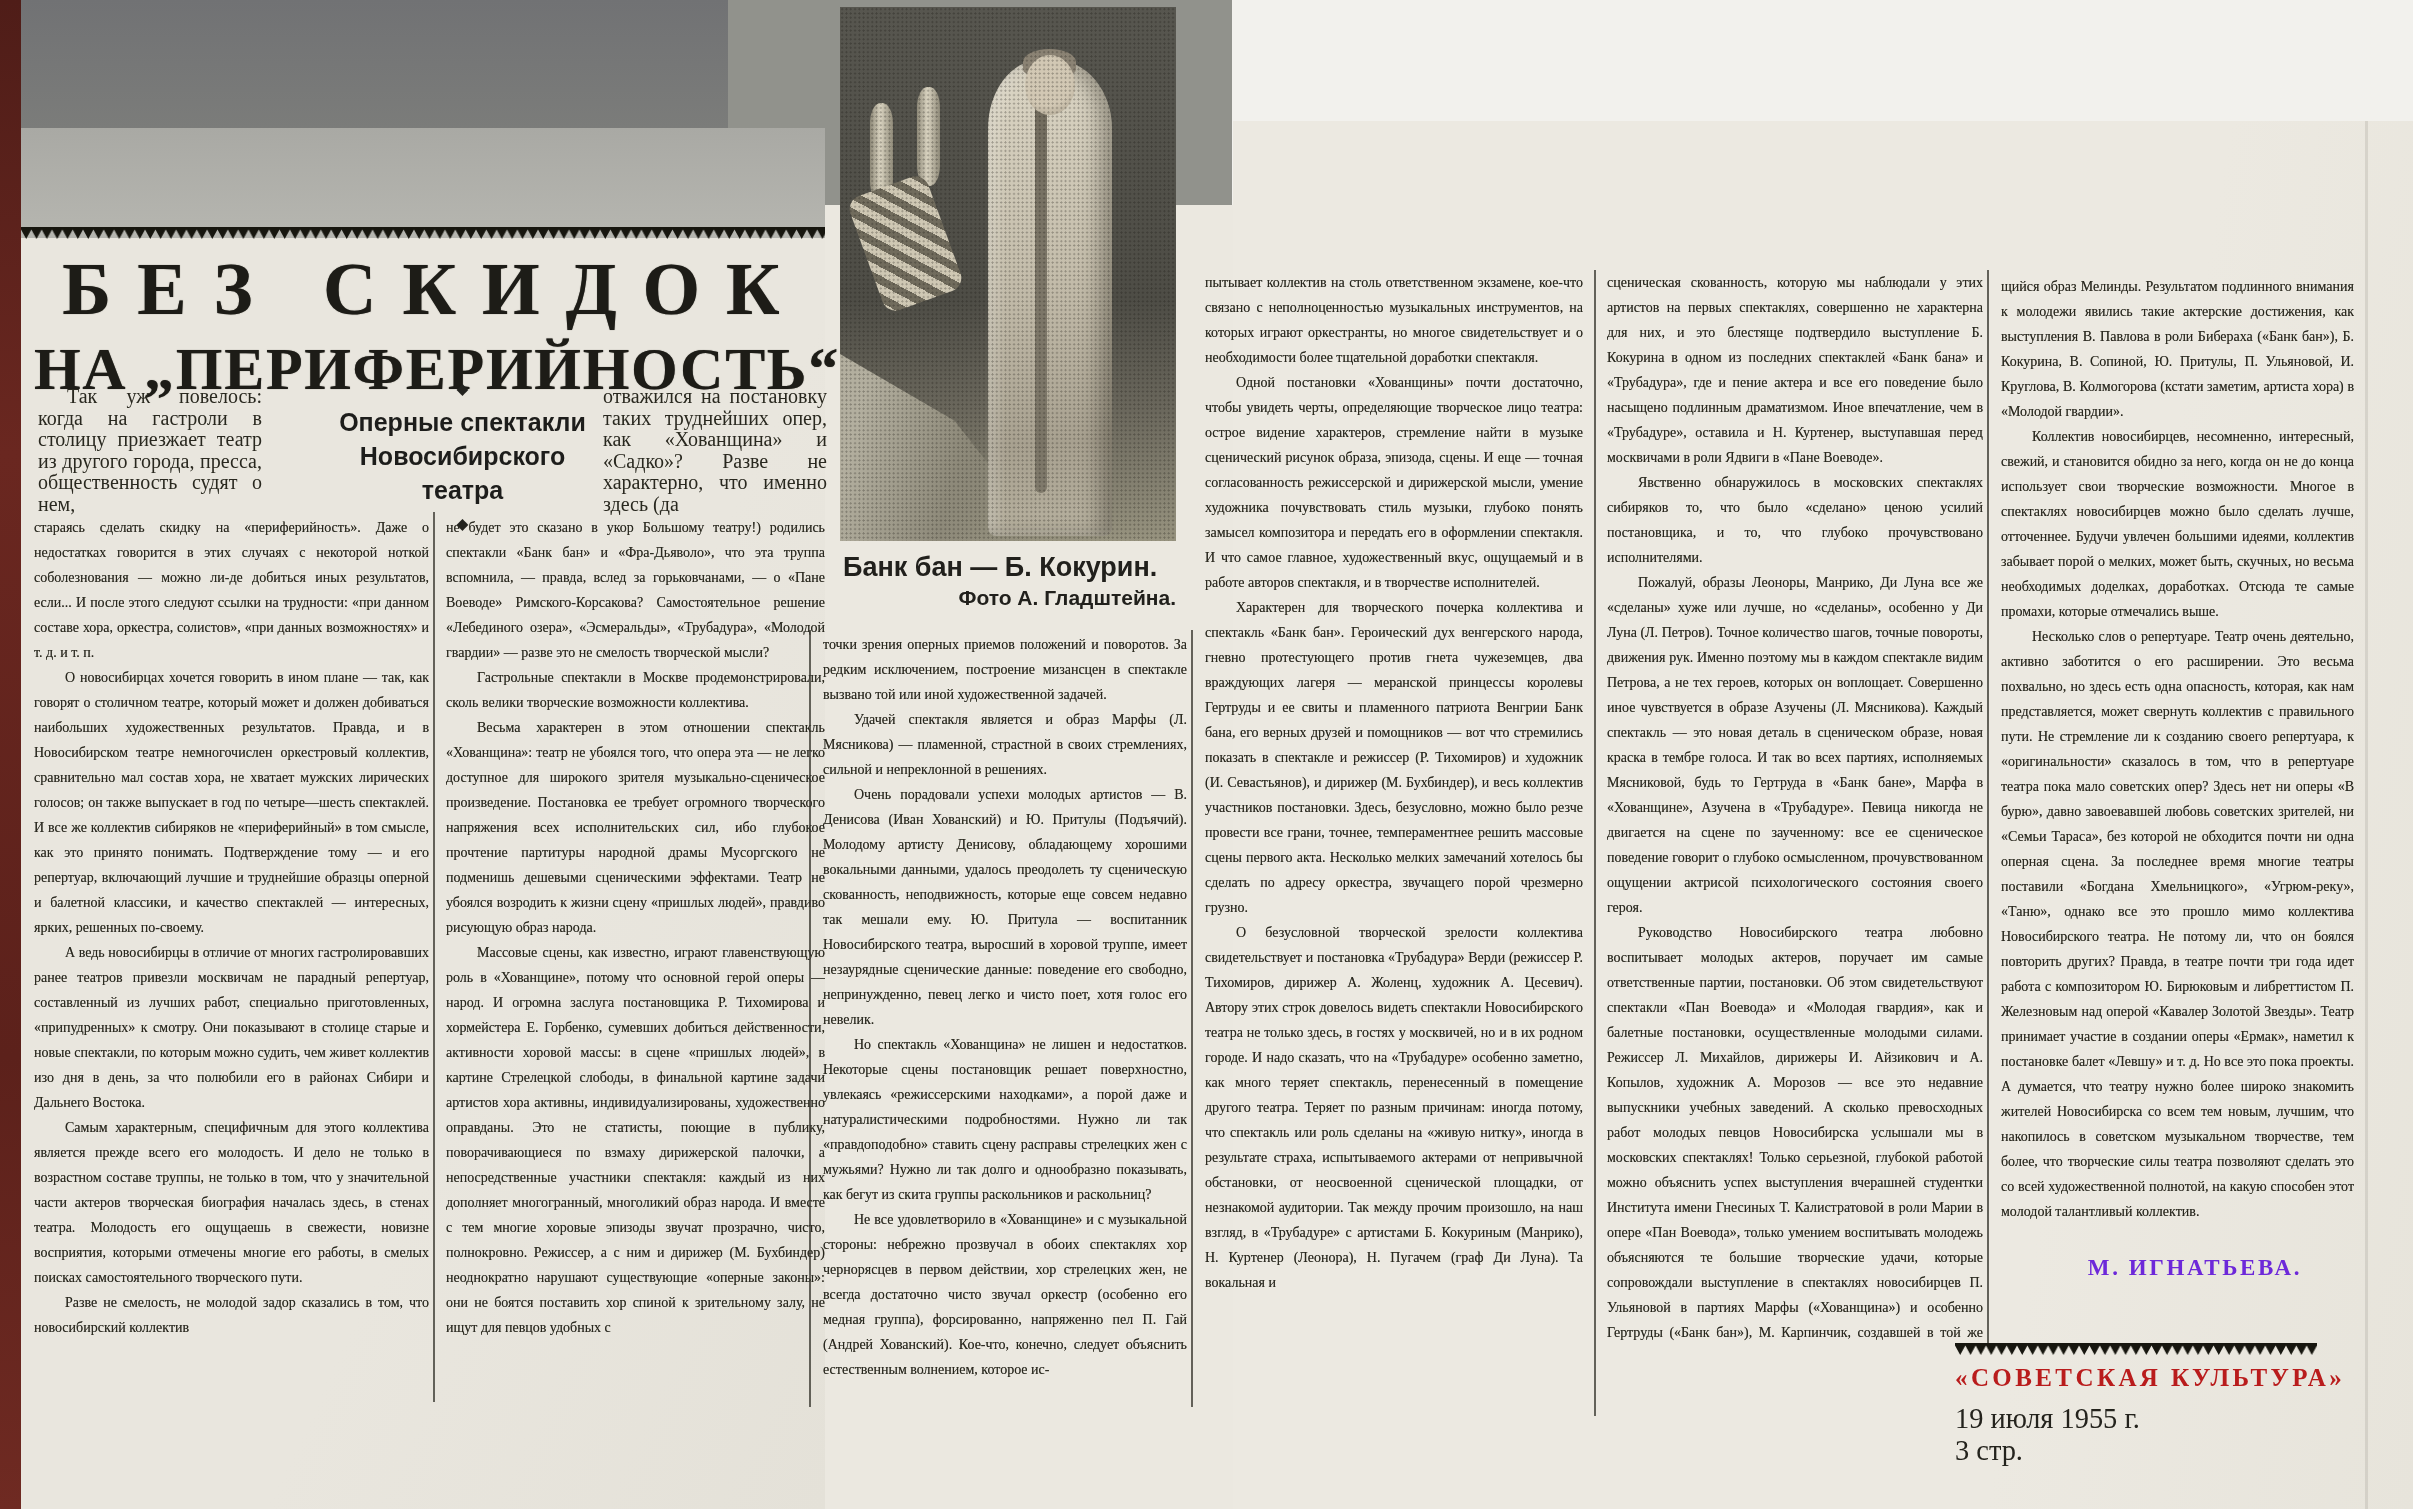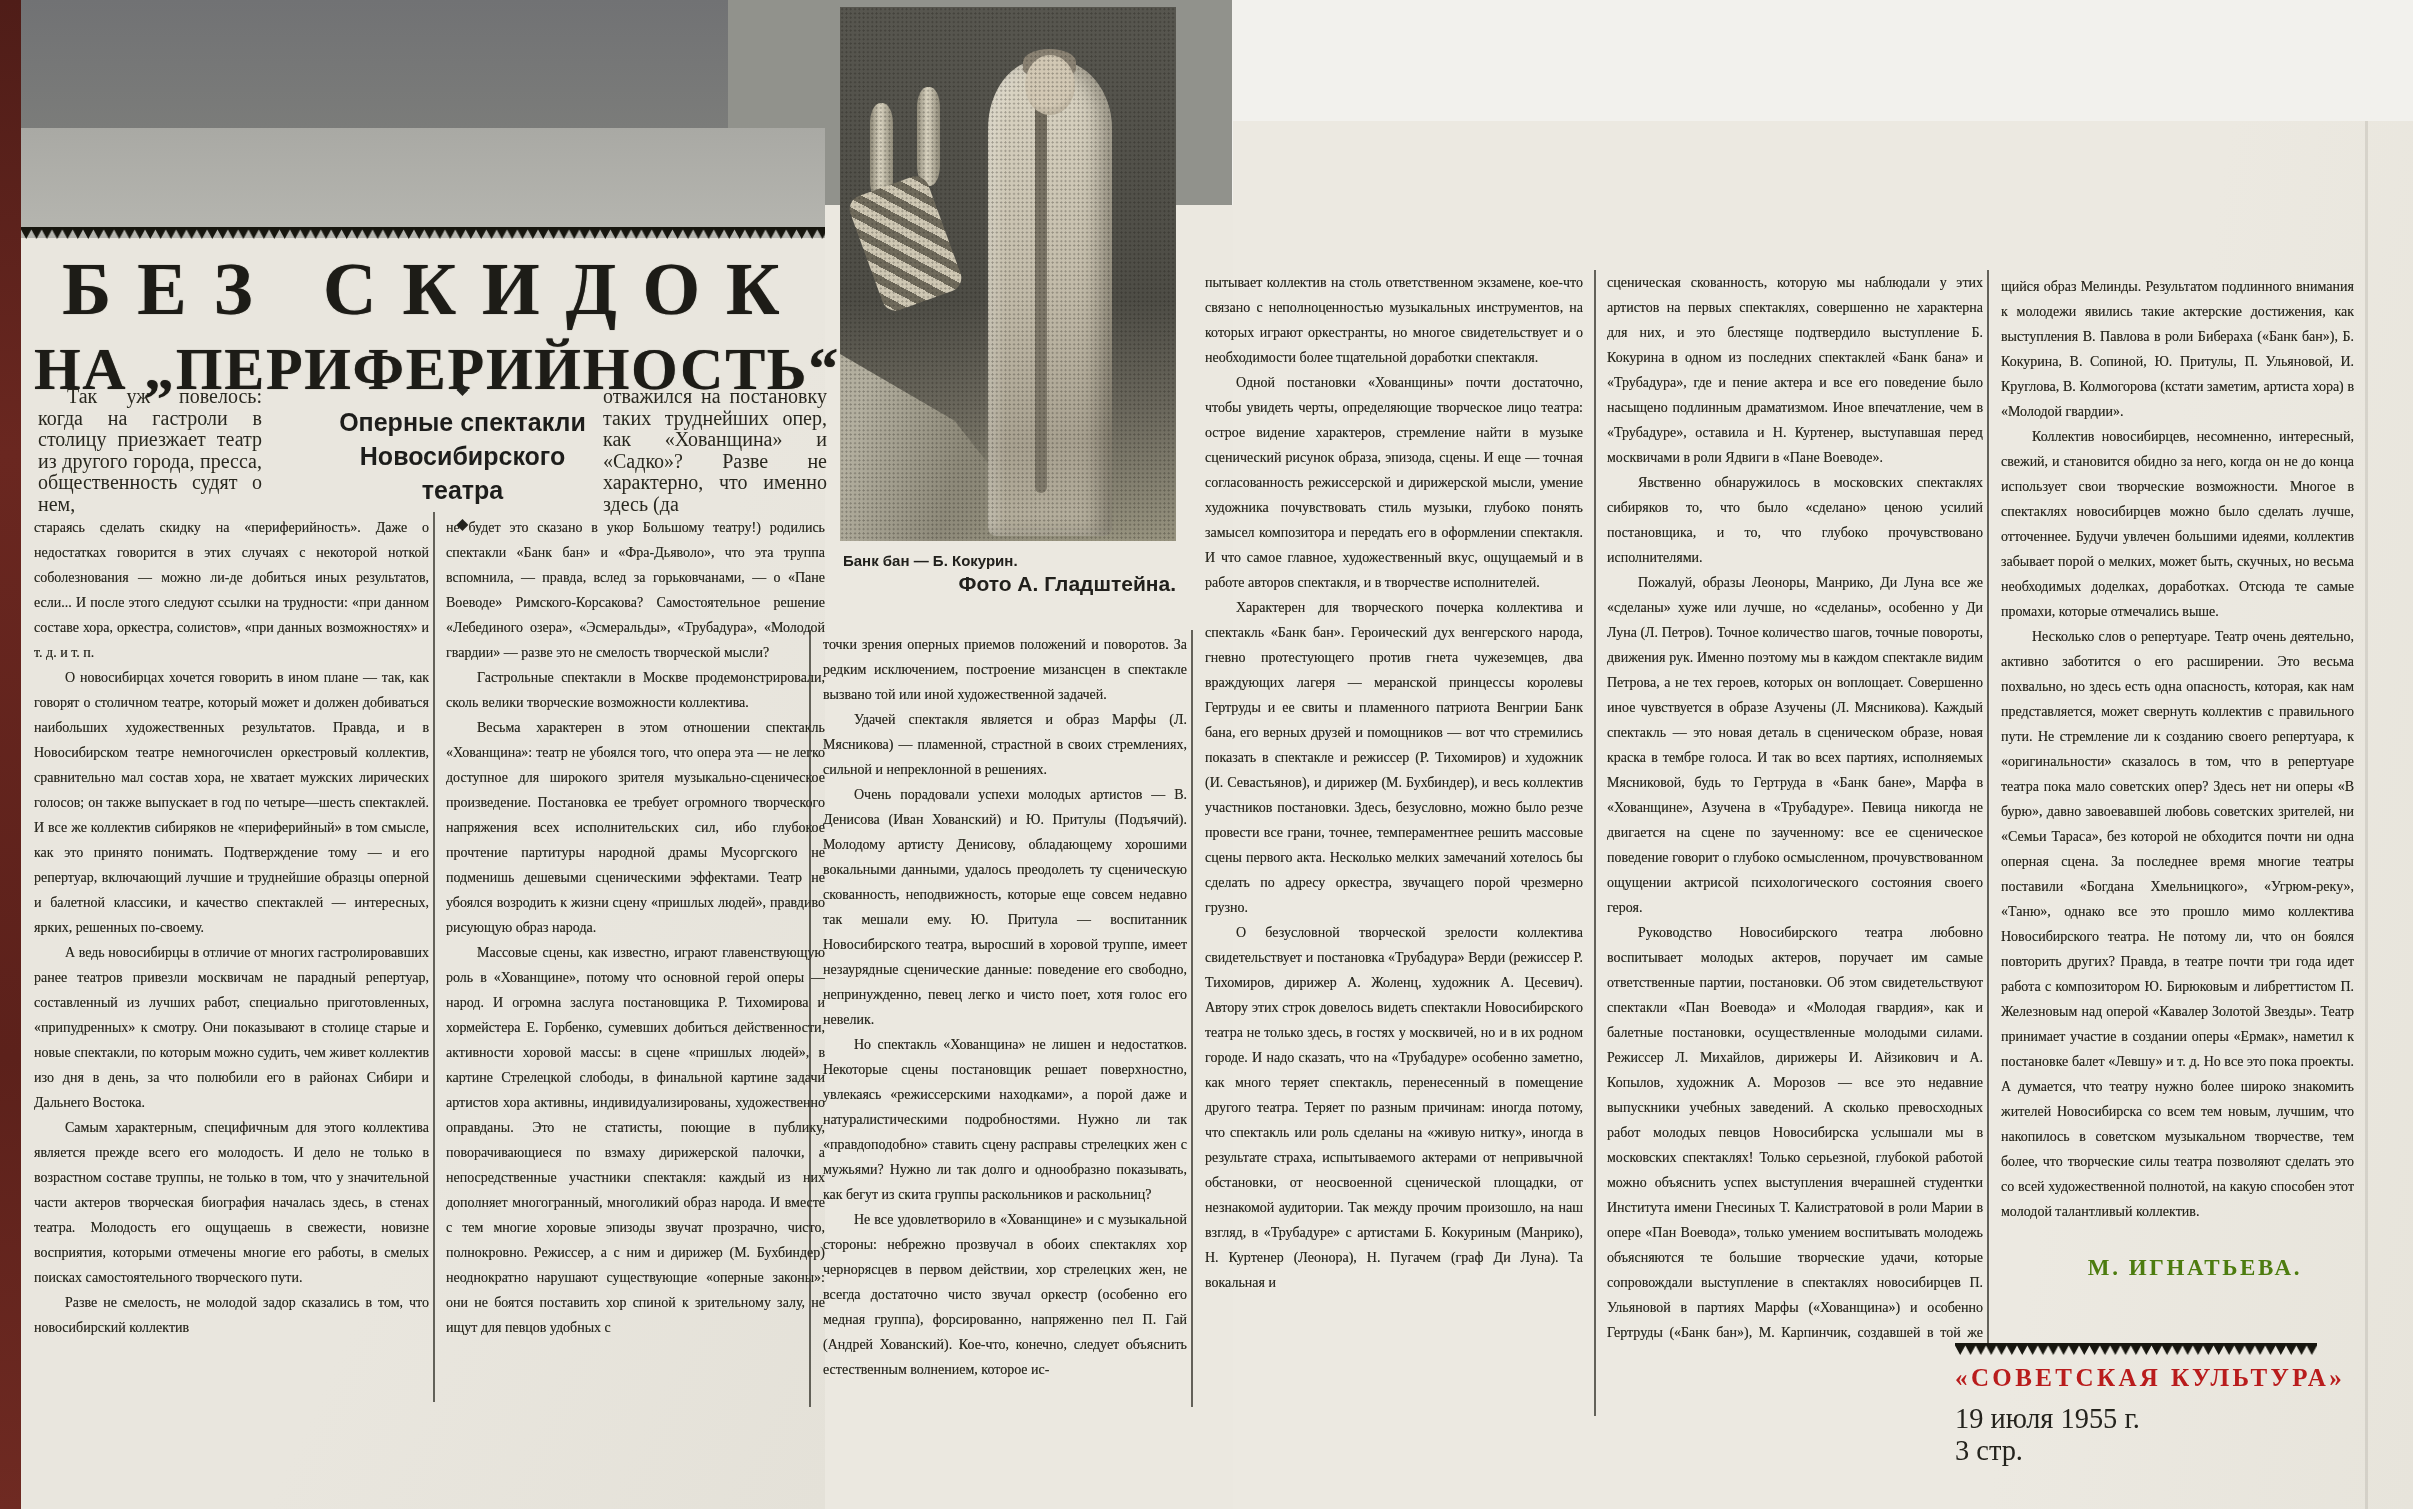--- a/index.html
+++ b/index.html
@@ -62,42 +62,42 @@
          background:linear-gradient(175deg,#d8d2c1 8%,#c4bdab 45%,#a8a190 80%,#b8b2a0);
          box-shadow:inset -12px 0 19px rgba(40,38,30,.35),inset 8.6px 0 13.8px rgba(255,255,250,.25);}
   .ph-fur{position:absolute;left:58%;top:13%;width:12px;height:78%;border-radius:6.9px;
          background:linear-gradient(180deg,#6f695b,#55504485);}
   .ph-head{position:absolute;left:55%;top:9%;width:50px;height:60px;border-radius:50%;
          background:radial-gradient(circle at 45% 45%,#d2c8b4 55%,#a89f8c);}
   .ph-hair{position:absolute;left:54.5%;top:7.8%;width:53px;height:26px;border-radius:50% 50% 20% 20%;
          background:#8b8374;}
   
   .caption{left:843px;top:552px;width:333px;font-family:"Liberation Sans",sans-serif;color:#21201c;}
-  .cap1{font-size:15px;font-weight:bold;text-align:left;}
+  .cap1{font-size:27px;font-weight:bold;text-align:left;}
   .cap2{font-size:21px;font-weight:bold;text-align:right;margin-top:3.4px;}
   
   .col{font-size:14px;line-height:25px;text-align:justify;overflow:hidden;
        text-shadow:0 0 0.4px rgba(40,38,28,.55);}
   .col p{margin:0;text-indent:31px;}
   .col p.cont{text-indent:0;}
   .col1{left:34px;top:515px;width:395px;height:888px;}
   .col2{left:446px;top:515px;width:379px;height:888px;}
   .col3{left:823px;top:632px;width:364px;height:777px;}
   .col4{left:1205px;top:270px;width:378px;height:1148px;}
   .col5{left:1607px;top:270px;width:376px;height:1079px;}
   .col6{left:2001px;top:274px;width:353px;height:983px;}
   .rule{width:1.7px;background:#35342c;opacity:.75;}
   .r1{left:433px;top:512px;height:890px;}
   .r2{left:809px;top:630px;height:777px;}
   .r3{left:1191px;top:630px;height:777px;}
   .r4{left:1594px;top:270px;height:1146px;}
   .r5{left:1987px;top:270px;height:1073px;}
   
   .signature{left:2001px;top:1255px;width:353px;padding-right:52px;box-sizing:border-box;
-             text-align:right;font-size:23px;font-weight:bold;letter-spacing:2.6px;color:#4d7c0f;}
+             text-align:right;font-size:23px;font-weight:bold;letter-spacing:2.6px;color:#6d28d9;}
   .fname{left:1955px;top:1364px;width:362px;text-align:center;font-size:25px;font-weight:bold;
          letter-spacing:3.4px;white-space:nowrap;color:#b91c1c;}
   .frow{left:1955px;top:1403px;width:362px;display:flex;justify-content:space-between;
         font-size:28.4px;color:#24231d;flex-direction:column;}
 </style>
 </head>
 <body>
 
 <svg width="0" height="0" style="position:absolute">
   <defs>

